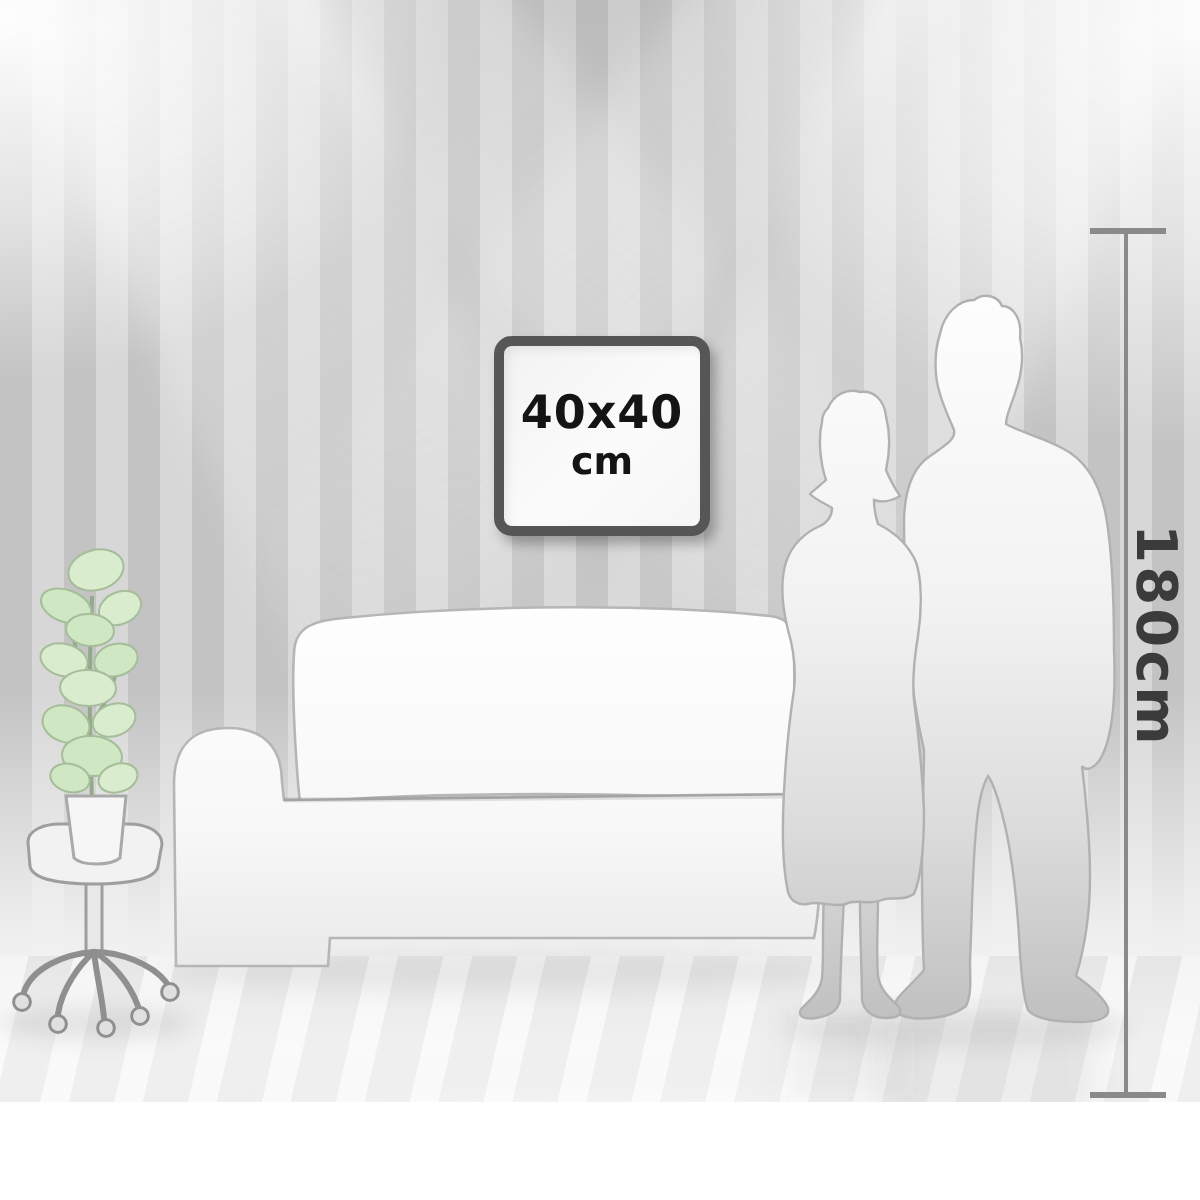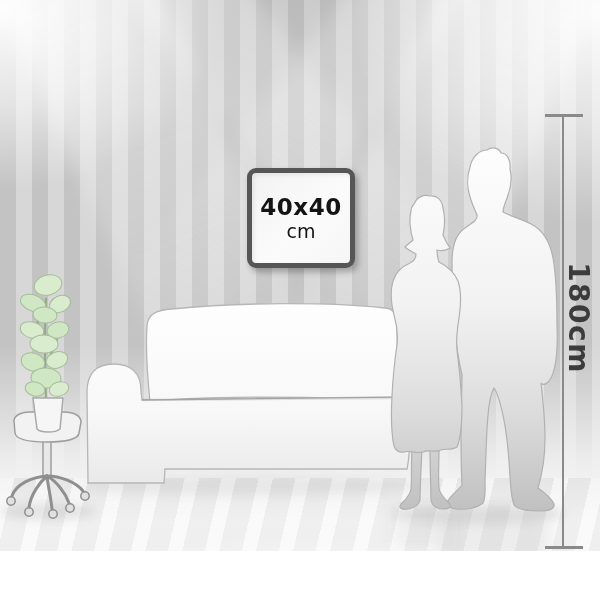--- a/index.html
+++ b/index.html
@@ -40,21 +40,21 @@
   .metal{fill:none;stroke:#8f8f8f;stroke-width:3;stroke-linecap:round;}
   
   .frame{
     position:absolute;left:247px;top:168px;width:108px;height:100px;box-sizing:border-box;
     border:5px solid #565656;border-radius:9px;
     background:linear-gradient(135deg,#f2f2f2 0%,#fbfbfb 55%,#f6f6f6 100%);
     box-shadow:3px 4px 6px rgba(0,0,0,0.28), inset 2px 2px 4px rgba(0,0,0,0.07);
     display:flex;flex-direction:column;align-items:center;justify-content:center;gap:1px;
   }
   .frame-size{font-size:23px;font-weight:bold;color:#141414;letter-spacing:.5px;line-height:1.1;}
-  .frame-unit{font-size:19px;font-weight:normal;color:#141414;line-height:1.0;}
+  .frame-unit{font-size:19px;font-weight:bold;color:#141414;line-height:1.0;}
   
   .ruler-line{position:absolute;left:562px;top:116px;width:2px;height:432px;background:#8a8a8a;}
   .ruler-cap{position:absolute;left:545px;width:38px;height:3px;background:#8a8a8a;}
   .cap-top{top:114px;}
   .cap-bottom{top:546px;}
   .ruler-label{
     position:absolute;left:578px;top:318px;
     transform:translate(-50%,-50%) rotate(90deg);
     font-size:28px;font-weight:bold;color:#3b3b3b;letter-spacing:1.5px;white-space:nowrap;
   }

